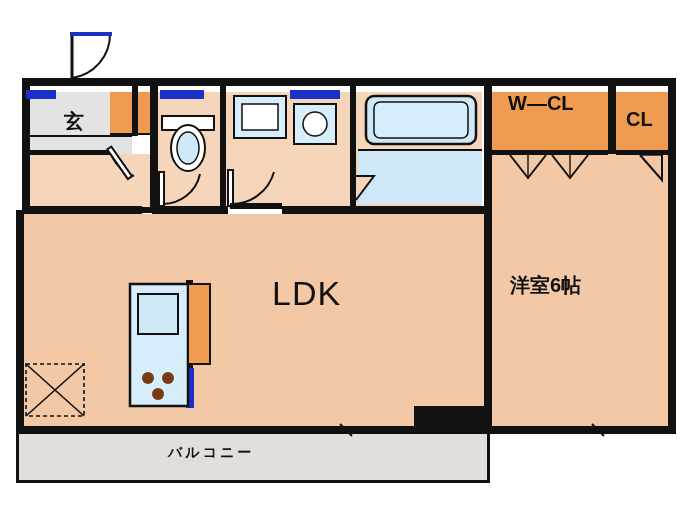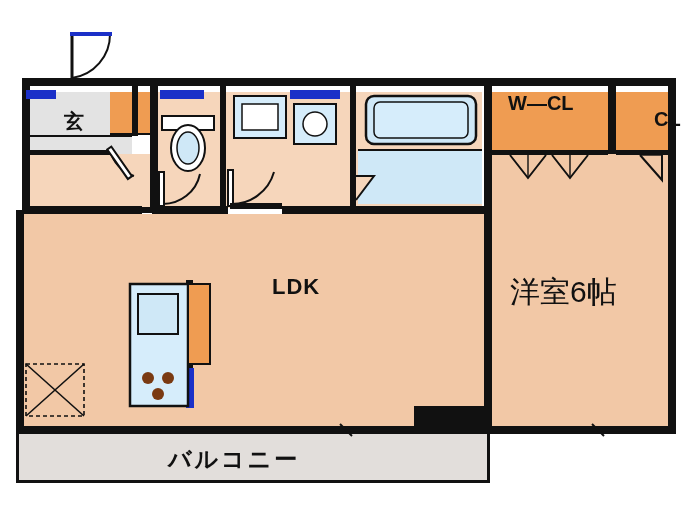--- a/index.html
+++ b/index.html
@@ -10,25 +10,25 @@
   .fill-room{background:#f2c8a6;}
   .fill-lightroom{background:#f6d6bb;}
   .fill-entry{background:#e3e3e3;}
   .fill-balcony{background:#e2dedb;}
   .fill-cl{background:#ef9c52;}
   .fill-white{background:#ffffff;}
   .wall{background:#111111;}
   .thinline{background:#111111;}
   .blueline{background:#1b30c8;}
   .lbl{position:absolute;color:#111111;white-space:nowrap;}
-  .lbl-ldk{font-size:22px;font-weight:700;letter-spacing:1px;}
+  .lbl-ldk{font-size:34px;font-weight:400;letter-spacing:1px;}
   .lbl-ldk2{font-size:30px;font-weight:700;}
-  .lbl-room{font-size:30px;font-weight:400;}
+  .lbl-room{font-size:20px;font-weight:700;}
   .lbl-cl{font-size:20px;font-weight:700;}
-  .lbl-bal{font-size:23px;font-weight:700;letter-spacing:3px;}
+  .lbl-bal{font-size:14px;font-weight:700;letter-spacing:3px;}
   .lbl-gen{font-size:20px;font-weight:700;}
   svg{display:block;overflow:visible;}
 </style>
 </head>
 <body>
 
 <div id="plan">
 
   <div class="abs fill-white" style="left:22px;top:82px;width:462px;height:132px;"></div>
 
@@ -166,17 +166,17 @@
     <line x1="110" y1="134" x2="150" y2="134" stroke="#111" stroke-width="2"></line>
   </svg>
 
   <div class="lbl lbl-gen" style="left:64px;top:108px;">玄</div>
 
   <div class="lbl lbl-ldk" style="left:272px;top:274px;">LDK</div>
 
   <div class="lbl lbl-room" style="left:510px;top:272px;">洋室6帖</div>
 
   <div class="lbl lbl-cl" style="left:508px;top:92px;">W—CL</div>
-  <div class="lbl lbl-cl" style="left:626px;top:108px;margin-left:28px;">CL</div>
+  <div class="lbl lbl-cl" style="left:626px;top:108px;">CL</div>
 
   <div class="lbl lbl-bal" style="left:168px;top:444px;">バルコニー</div>
 
 </div>
 
 </body></html>

